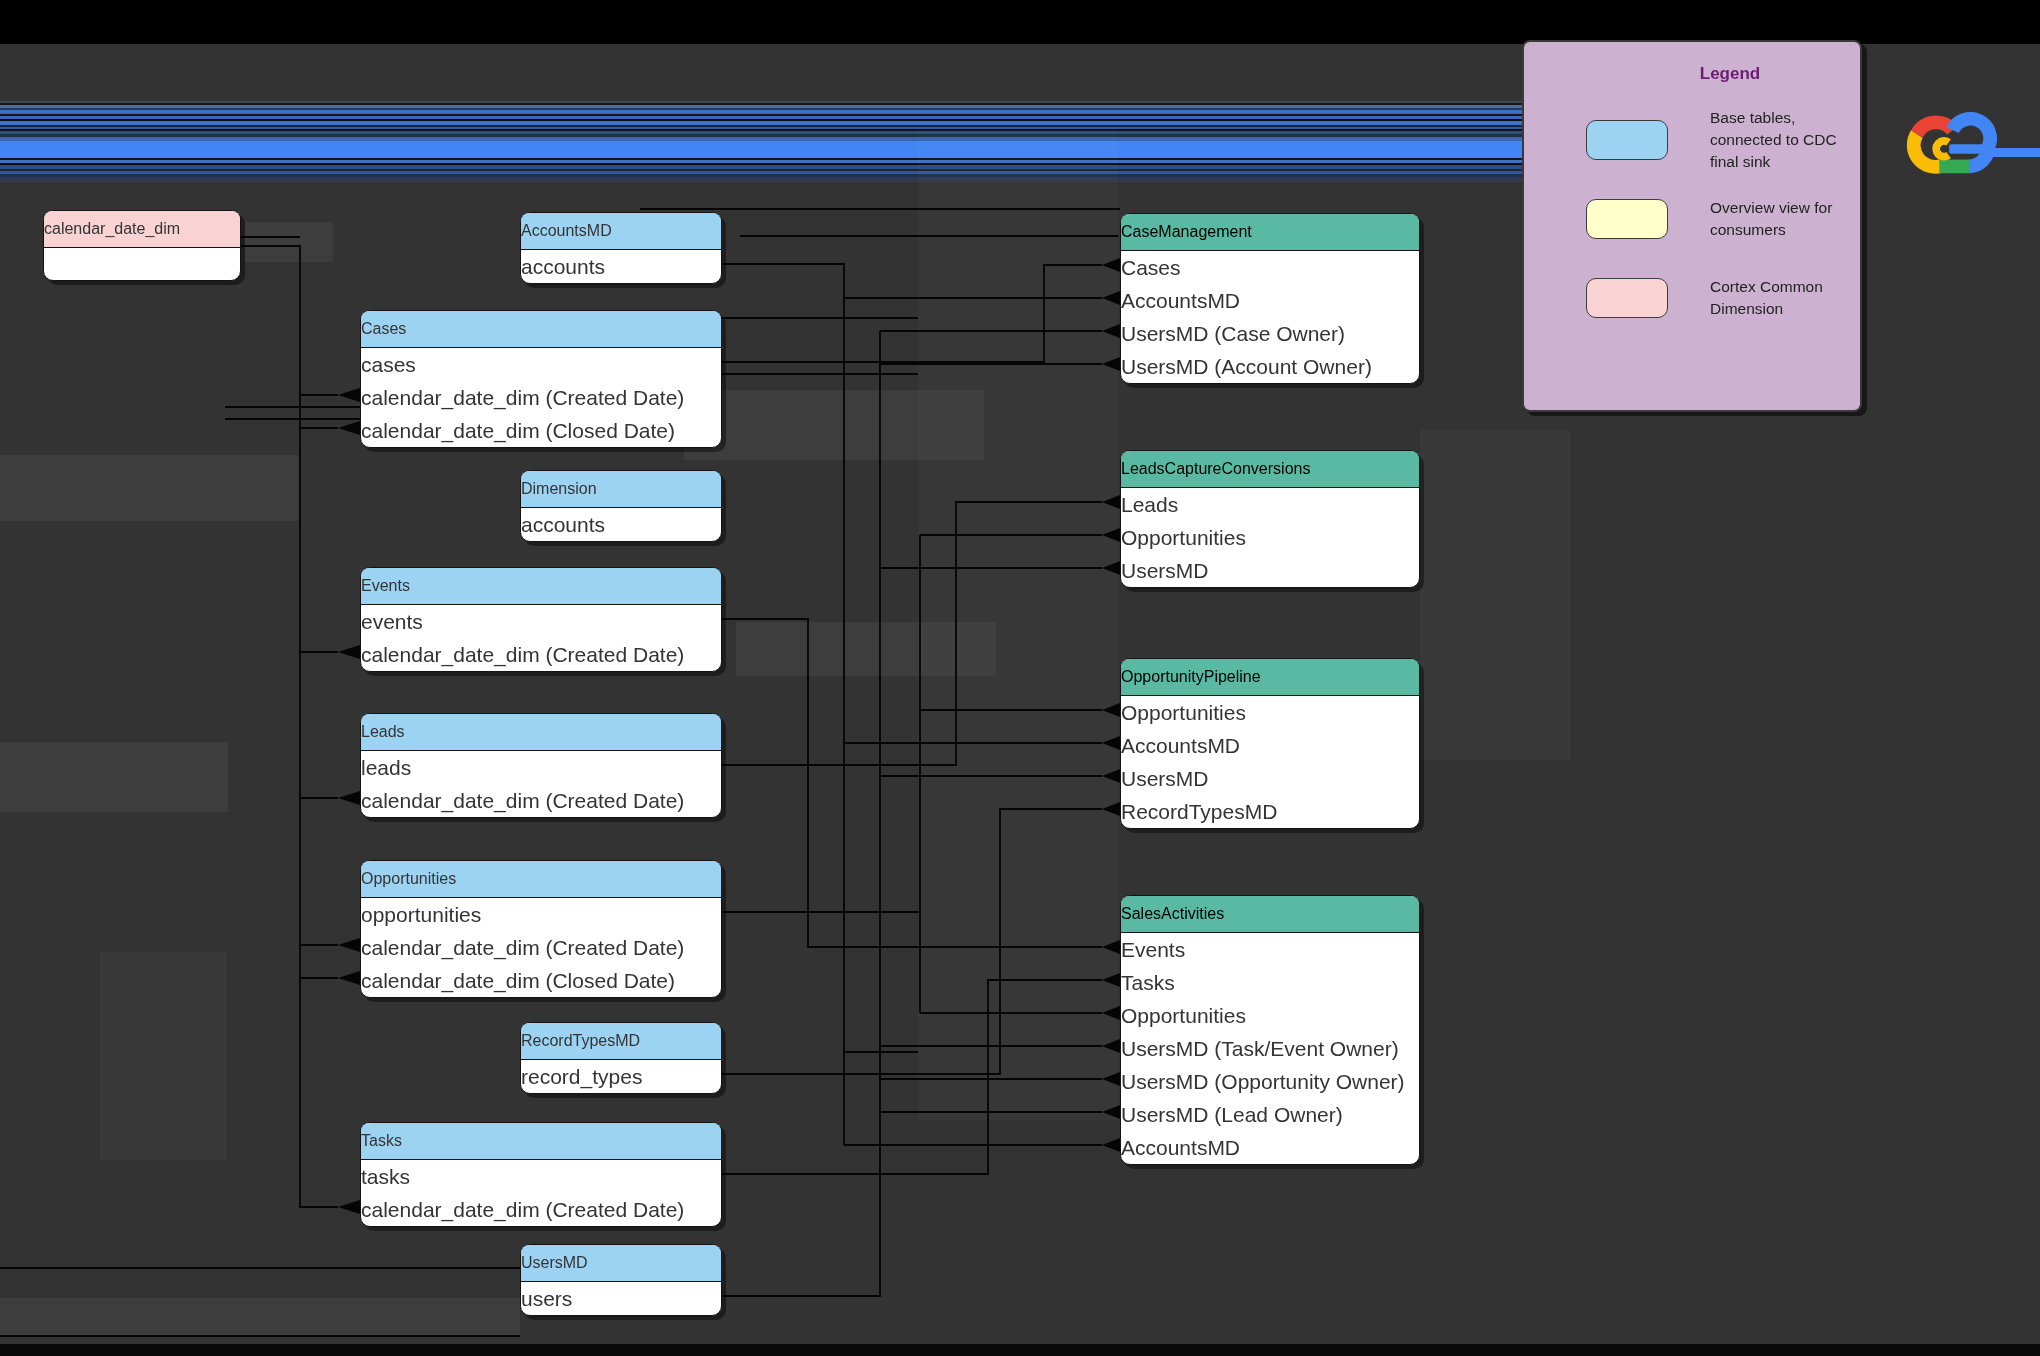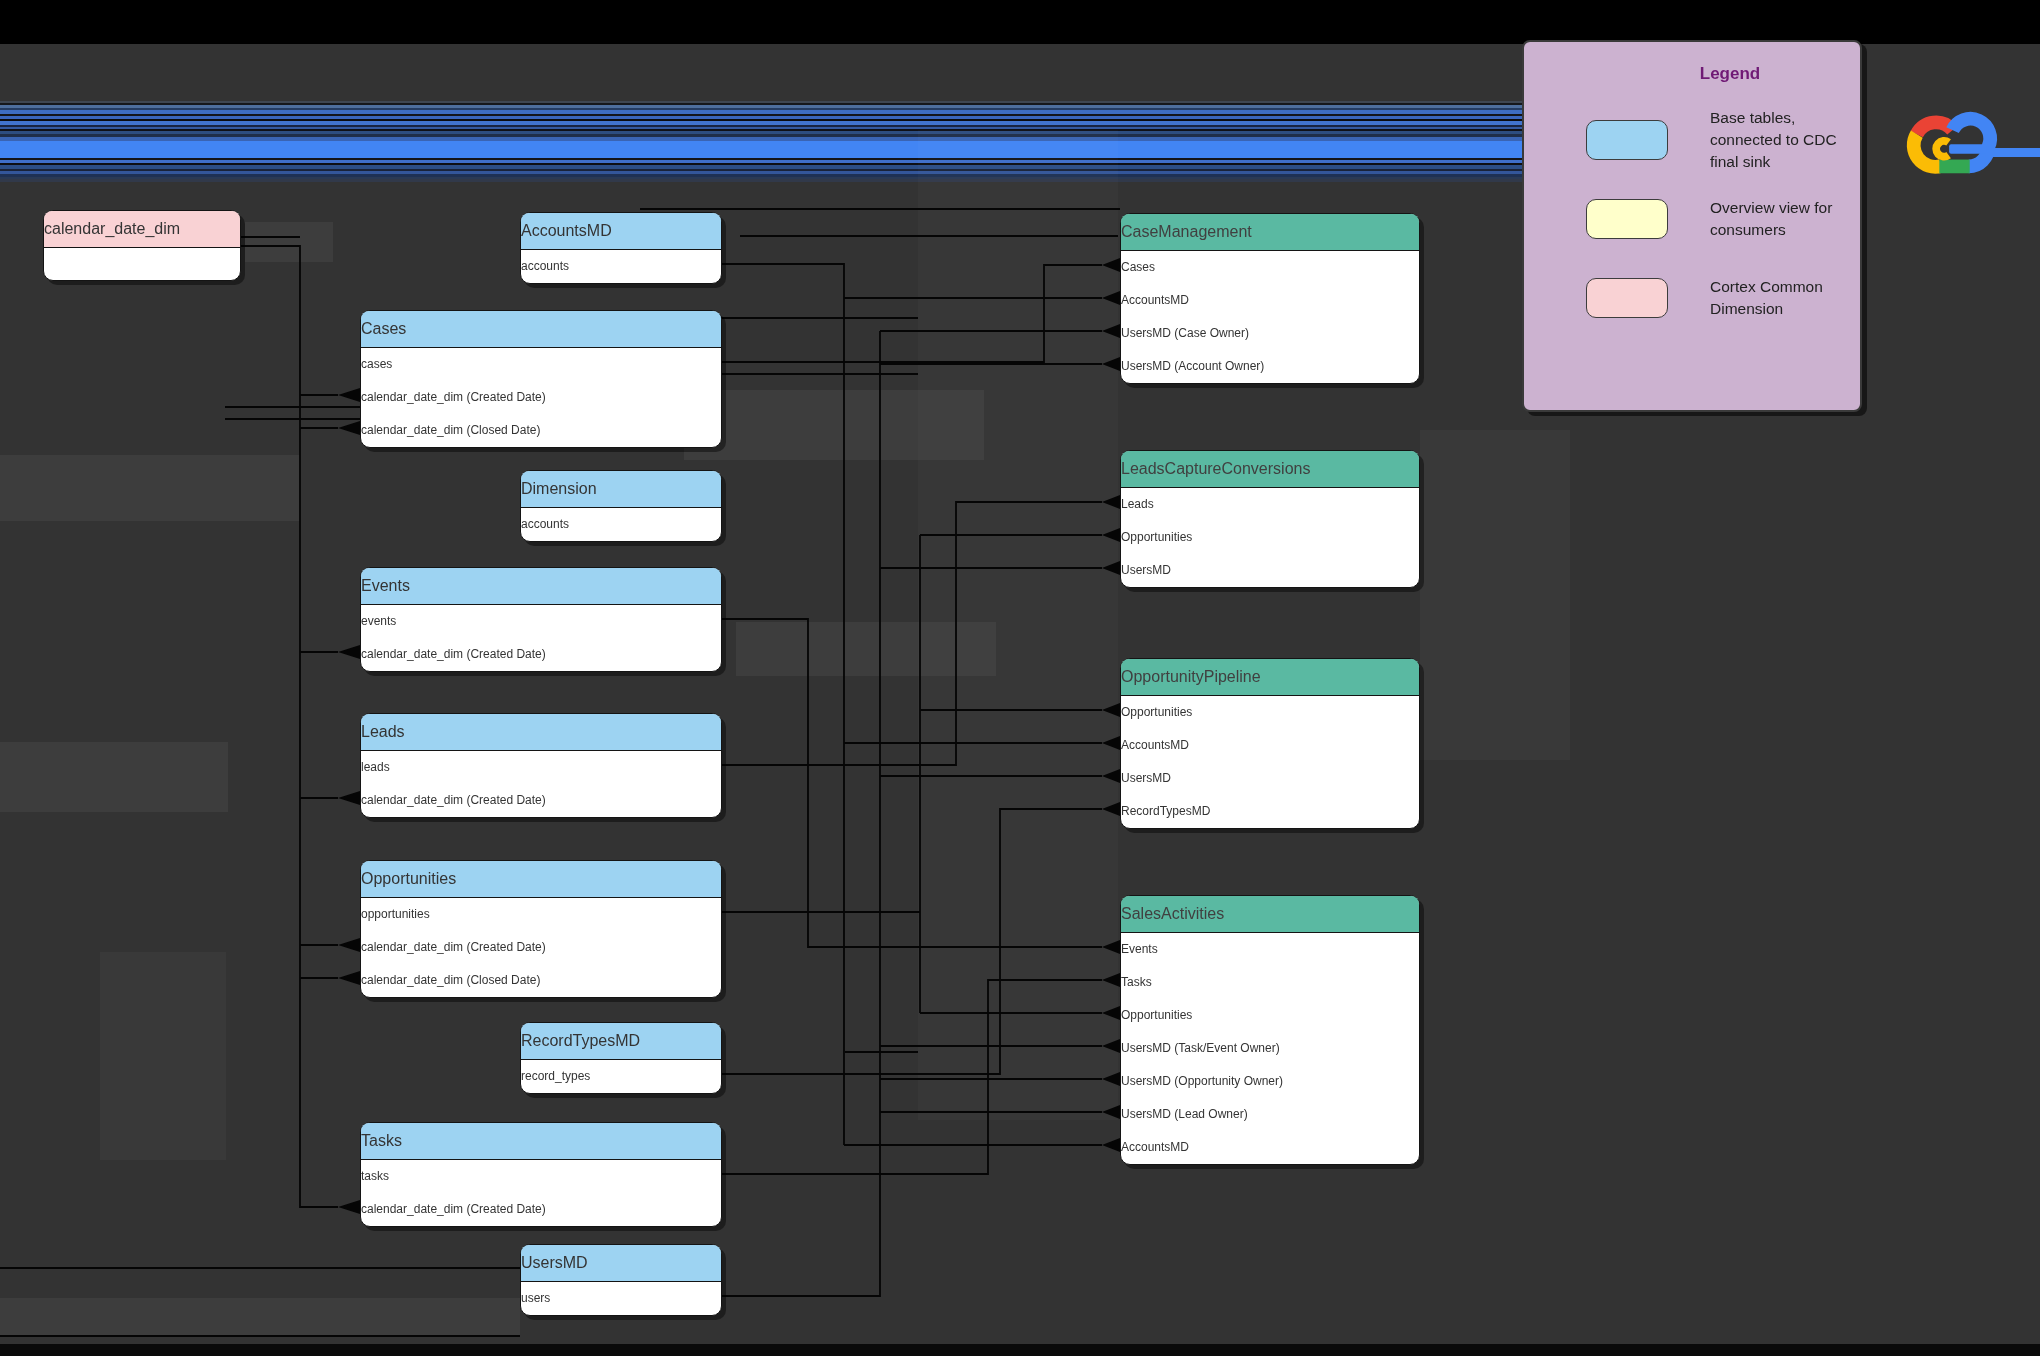--- a/index.html
+++ b/index.html
@@ -20,24 +20,24 @@
       #31394a 78px,#31394a 81px);}
   .stripe-right{position:absolute;left:1992px;top:148px;width:48px;height:9px;background:#4285f4;}
   .ghost{position:absolute;background:rgba(255,255,255,0.05);}
   .edges{position:absolute;left:0;top:0;width:2040px;height:1356px;}
 
   .table{position:absolute;background:#ffffff;border:1.6px solid #141414;border-radius:10px;
     box-shadow:4px 4px 0 rgba(0,0,0,0.42);color:#343434;}
   .table .hdr{height:36px;line-height:36px;font-size:16px;border-bottom:1.6px solid #141414;
     border-radius:8px 8px 0 0;}
   .hdr-blue{background:#9dd3f2;}
-  .hdr-teal{background:#5ab9a2;color:#404040;}
+  .hdr-teal{background:#5ab9a2;color:#000000;}
   .hdr-pink{background:#f9d2d4;}
   .rows{border-radius:0 0 8px 8px;overflow:hidden;}
-  .rows .row{height:33px;line-height:33px;font-size:12px;}
+  .rows .row{height:33px;line-height:33px;font-size:21px;}
   .rows.empty-body{height:32px;}
 
   .legend{position:absolute;left:1522px;top:40px;width:340px;height:372px;background:#ccb2d0;
     border:2px solid #3a3a3a;border-radius:8px;box-sizing:border-box;
     box-shadow:5px 4px 0 rgba(0,0,0,0.55);color:#222;}
   .legend-title{margin-top:22px;padding-left:76px;text-align:center;font-weight:bold;font-size:17px;color:#701a75;}
   .legend-items{margin-top:16px;padding-left:40px;}
   .legend-item{display:flex;align-items:center;height:79px;padding-left:22px;}
   .swatch{width:80px;height:38px;border:1.6px solid #3c3c3c;border-radius:10px;flex:0 0 auto;}
   .sw-blue{background:#9dd3f2;}

